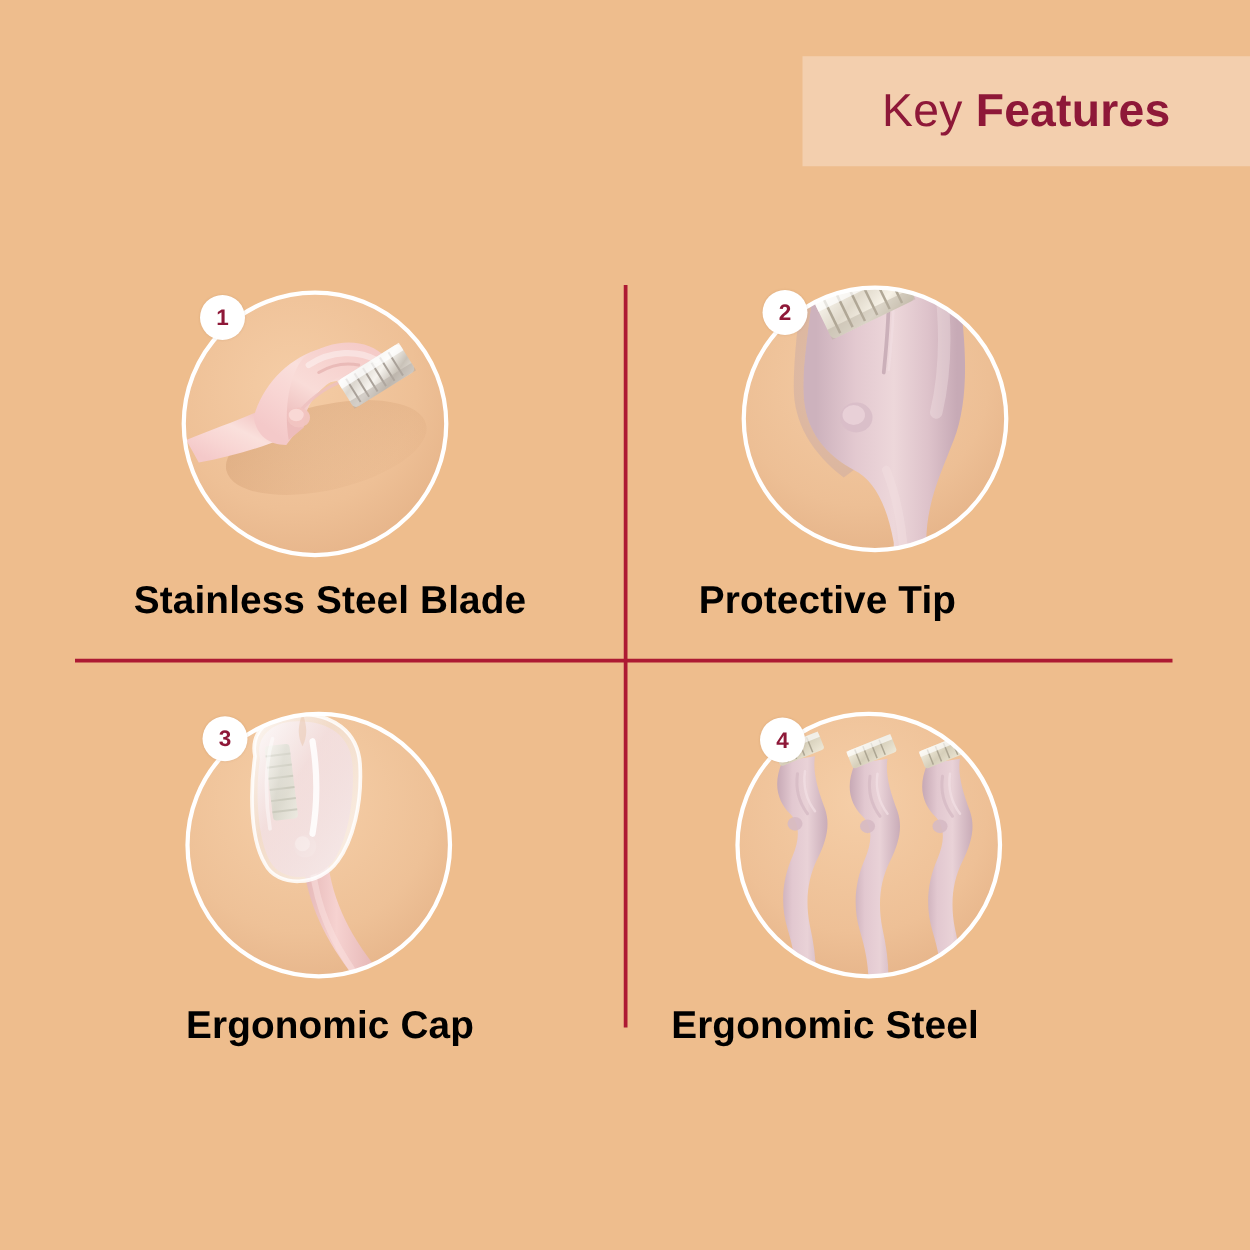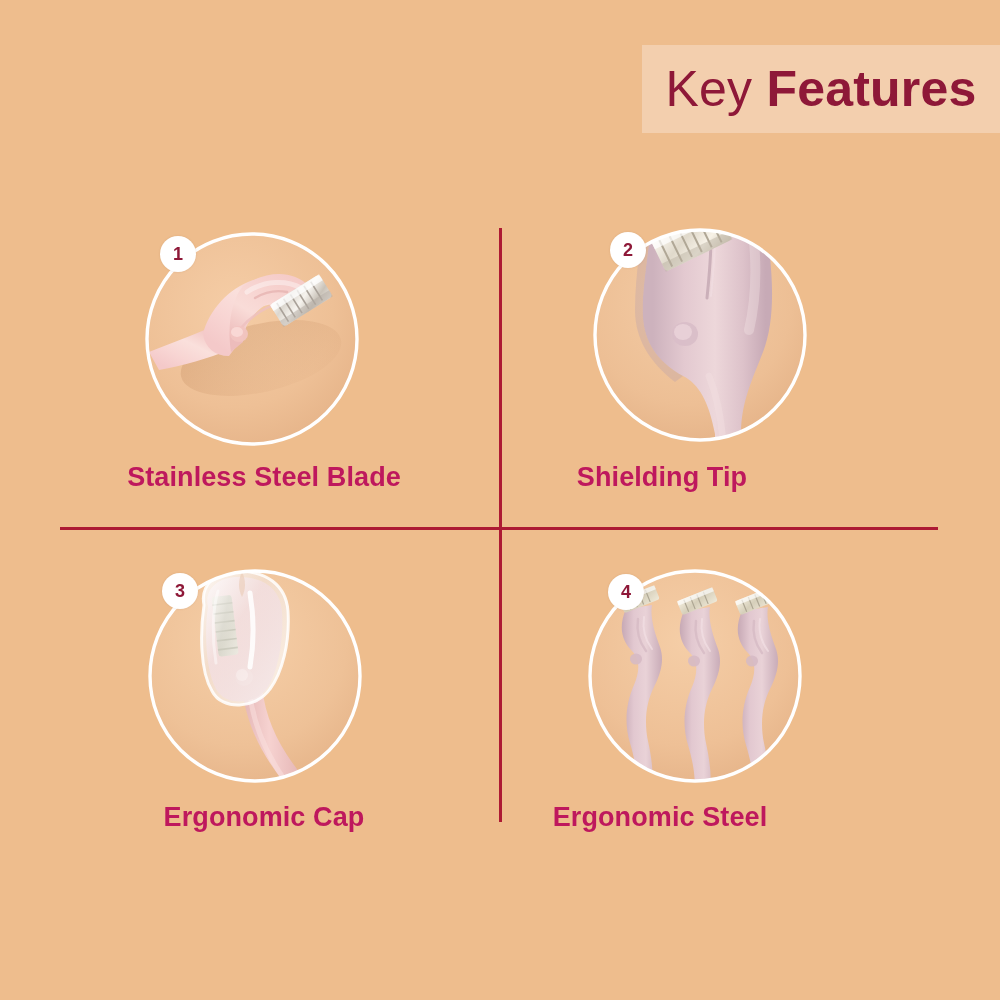--- a/index.html
+++ b/index.html
@@ -19,21 +19,21 @@
     position: absolute;
     left: 642px; top: 45px;
     width: 358px; height: 88px;
     background: #f3cfae;
     display: flex;
     align-items: center;
     justify-content: center;
   }
   #header-title {
     color: #8e1838;
-    font-size: 50px;
+    font-size: 37px;
     letter-spacing: .2px;
     white-space: nowrap;
   }
   #header-title .kw-light { font-weight: 400; }
   #header-title .kw-bold  { font-weight: 700; }
 
   
   .divider-h {
     position: absolute;
     left: 60px; top: 527px;
@@ -69,22 +69,22 @@
   #cell-3 .media { top: 27px; left: 255px; transform: translateX(-50%); }
   #cell-4 .media { top: 27px; left: 195px; transform: translateX(-50%); }
 
   .media svg { display: block; width: 218px; height: 218px; overflow: visible; }
 
   .caption {
     position: absolute;
     top: 262px;
     width: 100%;
     text-align: center;
-    color: #be185d;
-    font-size: 27px;
+    color: #000000;
+    font-size: 31px;
     font-weight: 600;
     letter-spacing: .1px;
     white-space: nowrap;
   }
   #cell-1 .caption { left: 14px; }
   #cell-2 .caption { left: -88px; }
   #cell-3 .caption { left: 14px; }
   #cell-4 .caption { left: -90px; }
 
   
@@ -254,21 +254,21 @@
 
           <path d="M62 -20 C58 28 50 64 52 92 C54 120 70 138 92 150 L84 156 C58 136 44 112 44 84 C44 52 50 14 54 -20 Z" fill="#b9a0ac" opacity=".35"></path>
 
           <path d="M160 -10 C166 30 166 70 158 104" stroke="#f6e7e9" stroke-width="10" fill="none" opacity=".35" stroke-linecap="round"></path>
         </g>
 
         <circle cx="109" cy="109" r="105" fill="none" stroke="#ffffff" stroke-width="3.4"></circle>
       </svg>
     </div>
     <div class="badge">2</div>
-    <div class="caption">Shielding Tip</div>
+    <div class="caption">Protective Tip</div>
   </div>
 
   <div class="cell" id="cell-3">
     <div class="media">
       <svg viewBox="0 0 218 218" xmlns="http://www.w3.org/2000/svg">
         <defs>
           <clipPath id="c3clip">
               <circle cx="109" cy="109" r="105"></circle>
             </clipPath>
           <radialGradient id="c3bg" cx="44%" cy="34%" r="80%">

